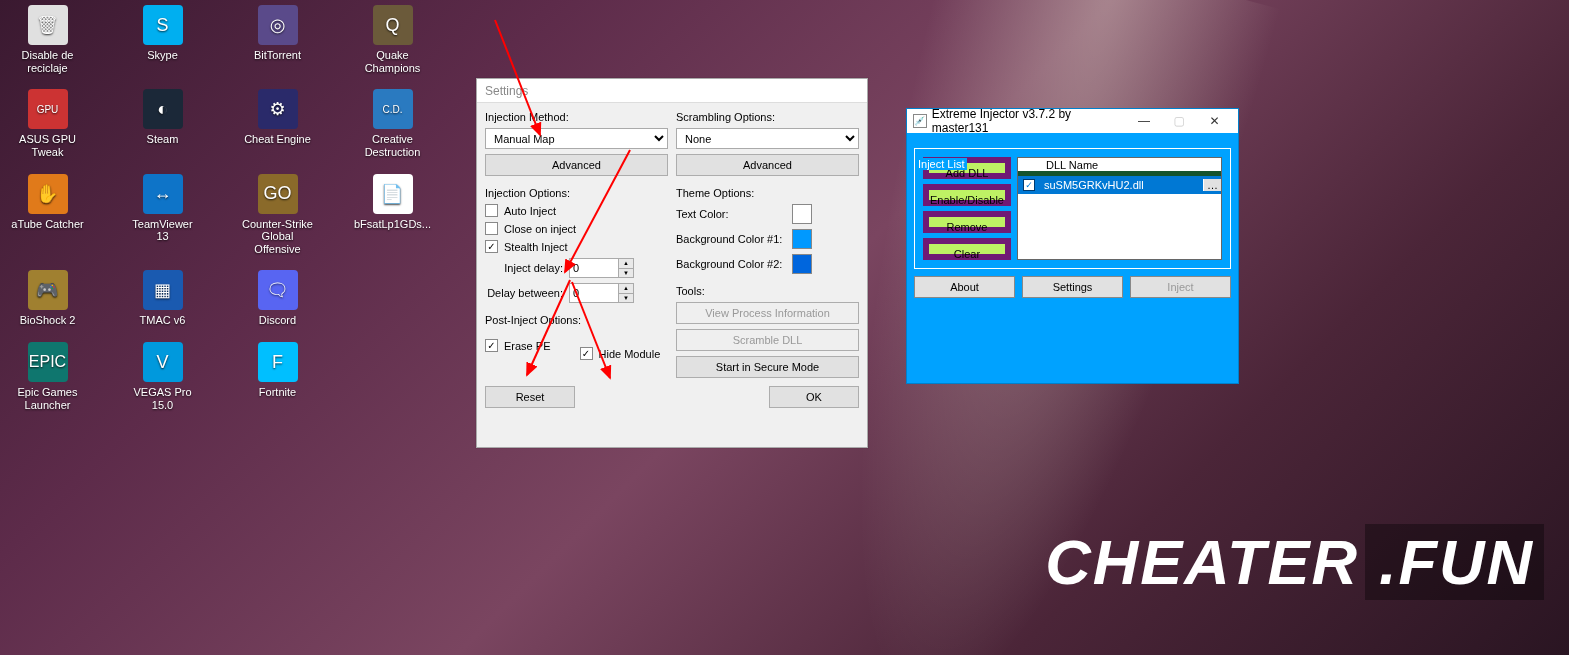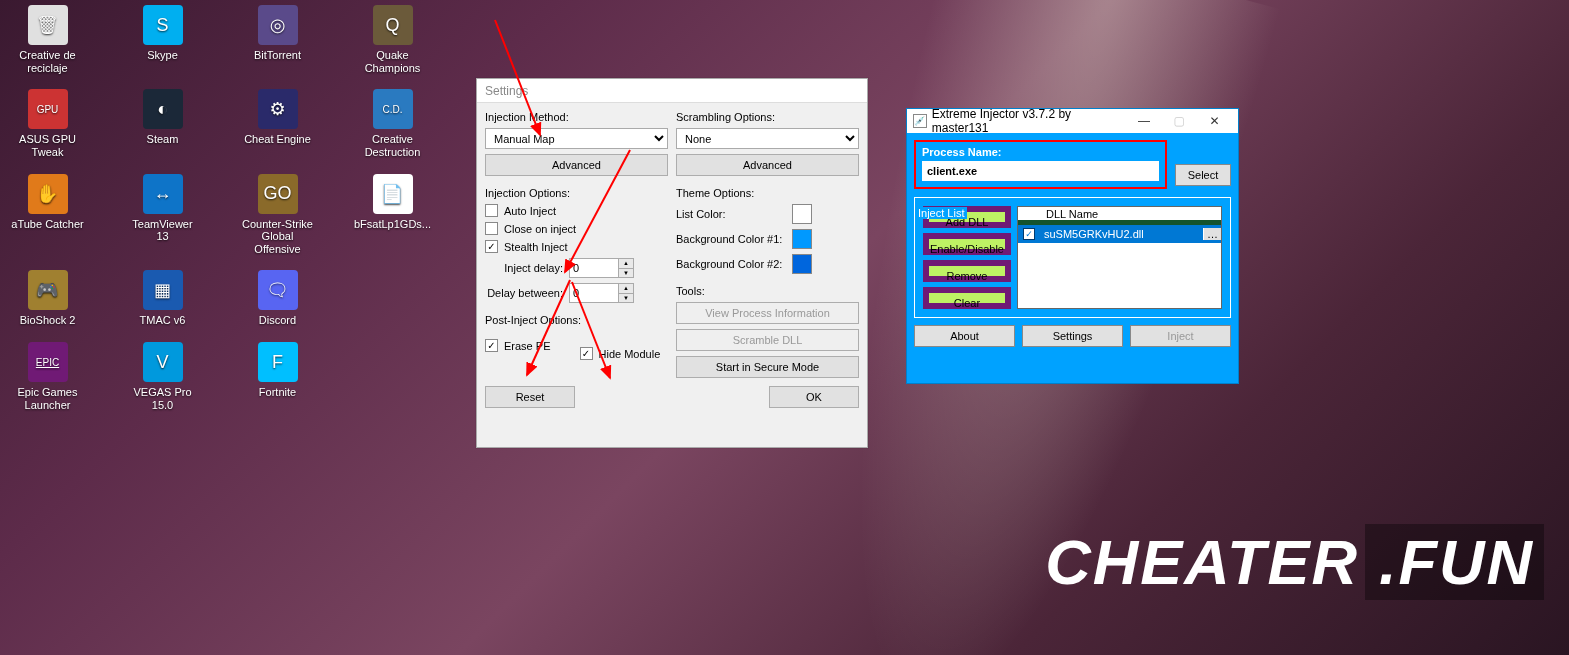--- a/index.html
+++ b/index.html
@@ -104,21 +104,21 @@
   
   svg.arrows{ position:absolute; top:0; left:0; width:1569px; height:655px; pointer-events:none;}
 </style>
 </head>
 <body>
 
 <div class="desktop-icons" id="icons">
     <div class="icon-row">
       <div class="desktop-icon">
         <div class="ico" style="background: rgb(224, 224, 224); font-size: 18px;">🗑</div>
-        <div class="lbl">Creative de reciclaje</div>
+        <div class="lbl">Disable de reciclaje</div>
       </div>
       <div class="desktop-icon">
         <div class="ico" style="background: rgb(0, 175, 240); font-size: 18px;">S</div>
         <div class="lbl">Skype</div>
       </div>
       <div class="desktop-icon">
         <div class="ico" style="background: rgb(90, 74, 138); font-size: 18px;">◎</div>
         <div class="lbl">BitTorrent</div>
       </div>
       <div class="desktop-icon">
@@ -171,21 +171,21 @@
         <div class="ico" style="background: rgb(26, 90, 176); font-size: 18px;">▦</div>
         <div class="lbl">TMAC v6</div>
       </div>
       <div class="desktop-icon">
         <div class="ico" style="background: rgb(88, 101, 242); font-size: 18px;">🗨</div>
         <div class="lbl">Discord</div>
       </div>
     </div>
     <div class="icon-row">
       <div class="desktop-icon">
-        <div class="ico" style="background: #701a75; font-size: 10px; text-decoration: underline;">EPIC</div>
+        <div class="ico" style="background: #0f766e; font-size: 16px;">EPIC</div>
         <div class="lbl">Epic Games Launcher</div>
       </div>
       <div class="desktop-icon">
         <div class="ico" style="background: rgb(0, 153, 221); font-size: 18px;">V</div>
         <div class="lbl">VEGAS Pro 15.0</div>
       </div>
       <div class="desktop-icon">
         <div class="ico" style="background: rgb(0, 191, 255); font-size: 18px;">F</div>
         <div class="lbl">Fortnite</div>
       </div>
@@ -250,21 +250,21 @@
           </div>
       </div>
     </div>
     <div class="col">
       <span class="section-label">Scrambling Options:</span>
       <select><option>None</option></select>
       <div class="btn-small">Advanced</div>
       <div class="divider"></div>
       <span class="section-label">Theme Options:</span>
       <div class="row">
-          <span class="col-right-label">List Color:</span>
+          <span class="col-right-label">Text Color:</span>
           <span class="swatch" style="background:#ffffff"></span>
         </div>
       <div class="row">
           <span class="col-right-label">Background Color #1:</span>
           <span class="swatch" style="background:#0099ff"></span>
         </div>
       <div class="row">
           <span class="col-right-label">Background Color #2:</span>
           <span class="swatch" style="background:#0066dd"></span>
         </div>
@@ -285,27 +285,20 @@
 <div class="win-inj">
   <div class="inj-title">
     <span class="t-icon">💉</span>
     <span>Extreme Injector v3.7.2 by master131</span>
     <span class="spacer"></span>
     <button class="wb">—</button>
     <button class="wb" style="color:#ccc;">▢</button>
     <button class="wb">✕</button>
   </div>
   <div class="inj-body">
-    <div class="proc-row">
-      <div class="proc-box">
-        <span style="font-weight:bold;">Process Name:</span>
-        <div class="proc-input">client.exe</div>
-      </div>
-      <button class="sel-btn">Select</button>
-    </div>
     <div class="fieldset">
       <span class="legend">Inject List</span>
       <div class="list-row">
         <div class="btn-col">
           <div class="btn-wide">Add DLL</div>
           <div class="btn-wide">Enable/Disable</div>
           <div class="btn-wide">Remove</div>
           <div class="btn-wide">Clear</div>
         </div>
         <div class="dll-list">

